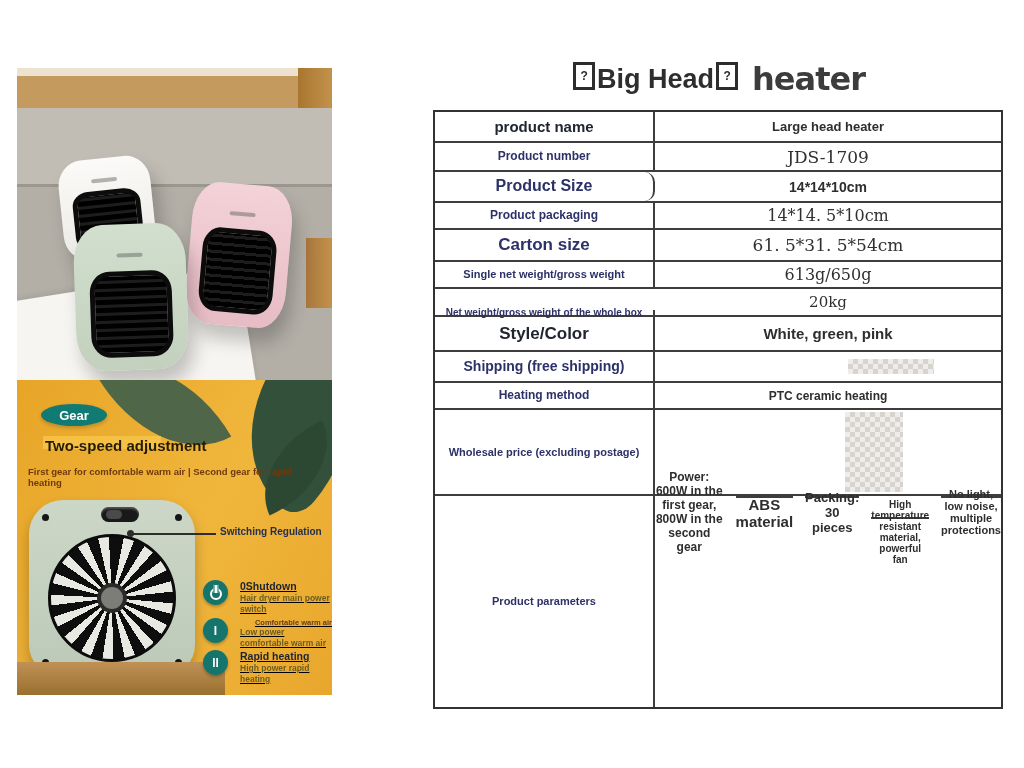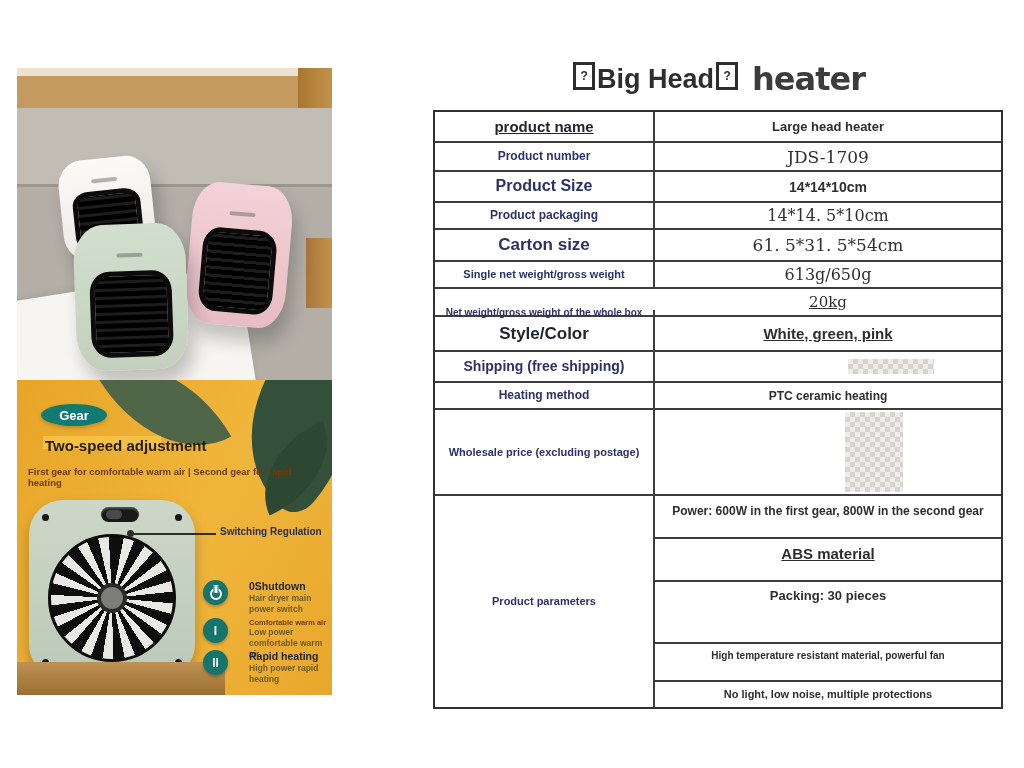--- a/index.html
+++ b/index.html
@@ -20,24 +20,24 @@
   #spec{left:433px;top:110px;width:570px;border:2px solid #323232;box-sizing:border-box;background:#fff;}
   .trow{display:flex;box-sizing:border-box;}
   .trow + .trow{border-top:2px solid #3d3d3d;}
   .lb{width:220px;flex:0 0 220px;border-right:2px solid #3d3d3d;display:flex;align-items:center;
       justify-content:center;text-align:center;color:#2c3168;font-weight:bold;
       padding:0 8px;box-sizing:border-box;line-height:1.15;}
   .vc{flex:1;display:flex;align-items:center;justify-content:center;color:#2b2b2b;
       text-align:center;box-sizing:border-box;}
   .dark{color:#20252f;}
   .s10{font-size:10px;margin-top:21px;} .s11{font-size:11px;} .s12{font-size:12px;} .s13{font-size:13px;}
-  .s14{font-size:14px;} .s15{font-size:15px;text-decoration:underline;} .s16{font-size:16px;} .s17{font-size:17px;}
+  .s14{font-size:14px;} .s15{font-size:15px;} .s16{font-size:16px;border-radius:10px;} .s17{font-size:17px;}
   .serif{font-family:"DejaVu Serif",serif;font-weight:400;color:#303030;}
   .sansb{font-weight:bold;color:#2e2e2e;}
-  .vstack{flex:1;display:flex;flex-direction:column;gap:12px;}
+  .vstack{flex:1;display:flex;flex-direction:row;gap:12px;}
   .sub{display:flex;align-items:center;justify-content:center;box-sizing:border-box;text-align:center;}
   .sub + .sub{border-top:2px solid #3d3d3d;}
   .sideNote{font-size:10px;font-weight:bold;color:#3a3a3a;width:72px;line-height:1.15;text-align:center;}
   .mosaic{background:repeating-conic-gradient(#d7d4d0 0% 25%, #efede9 0% 50%);
           background-size:10px 10px;}
   .m-strip{width:86px;height:15px;margin-left:193px;}
   .m-tall{width:58px;height:80px;margin-left:190px;}
   .vc.left{justify-content:flex-start;}
 
   
@@ -88,23 +88,23 @@
               transform:translate(-50%,-50%);background:#7d7d78;border:4px solid #2a2a2a;}
   .stool{left:0px;top:282px;width:208px;height:33px;background:linear-gradient(#c09155,#99702f);}
   .ptr-line{left:113px;top:153px;width:86px;height:2px;background:#2c2c2c;}
   .ptr-dot{left:110px;top:150px;width:7px;height:7px;border-radius:50%;background:#2c2c2c;}
   .sw-label{left:203px;top:146px;font-size:10px;font-weight:bold;color:#27304a;}
   .feat{position:absolute;display:flex;align-items:flex-start;}
   .f1{left:186px;top:200px;} .f2{left:186px;top:238px;} .f3{left:186px;top:270px;}
   .fic{width:25px;height:25px;border-radius:50%;background:#15756d;flex:0 0 25px;display:flex;
        align-items:center;justify-content:center;color:#fff;font-weight:bold;font-size:12px;
        box-shadow:0 2px 3px rgba(0,0,0,.25);}
-  .ftxt{margin-left:21px;line-height:1.25;}
+  .ftxt{margin-left:12px;line-height:1.25;text-decoration:underline;}
   .ft-title{font-size:10.5px;font-weight:bold;color:#1d2430;}
-  .ft-title.tiny{font-size:7.5px;color:#6b3c14;}
+  .ft-title.tiny{font-size:7.5px;color:#6b3c14;text-align:right;}
   .ft-desc{font-size:8.5px;font-weight:bold;color:#6d5c20;max-width:96px;}
   .pwr{position:relative;width:12px;height:12px;border:2.5px solid #fff;border-radius:50%;box-sizing:border-box;margin-top:3px;}
   .pwr::after{content:"";position:absolute;left:50%;top:-6px;transform:translateX(-50%);
               width:3px;height:8px;background:#fff;border:1px solid #15756d;border-bottom:none;}
 </style>
 </head>
 <body>
 
 <div id="hero" class="abs">
   <div class="abs wall-line"></div>

